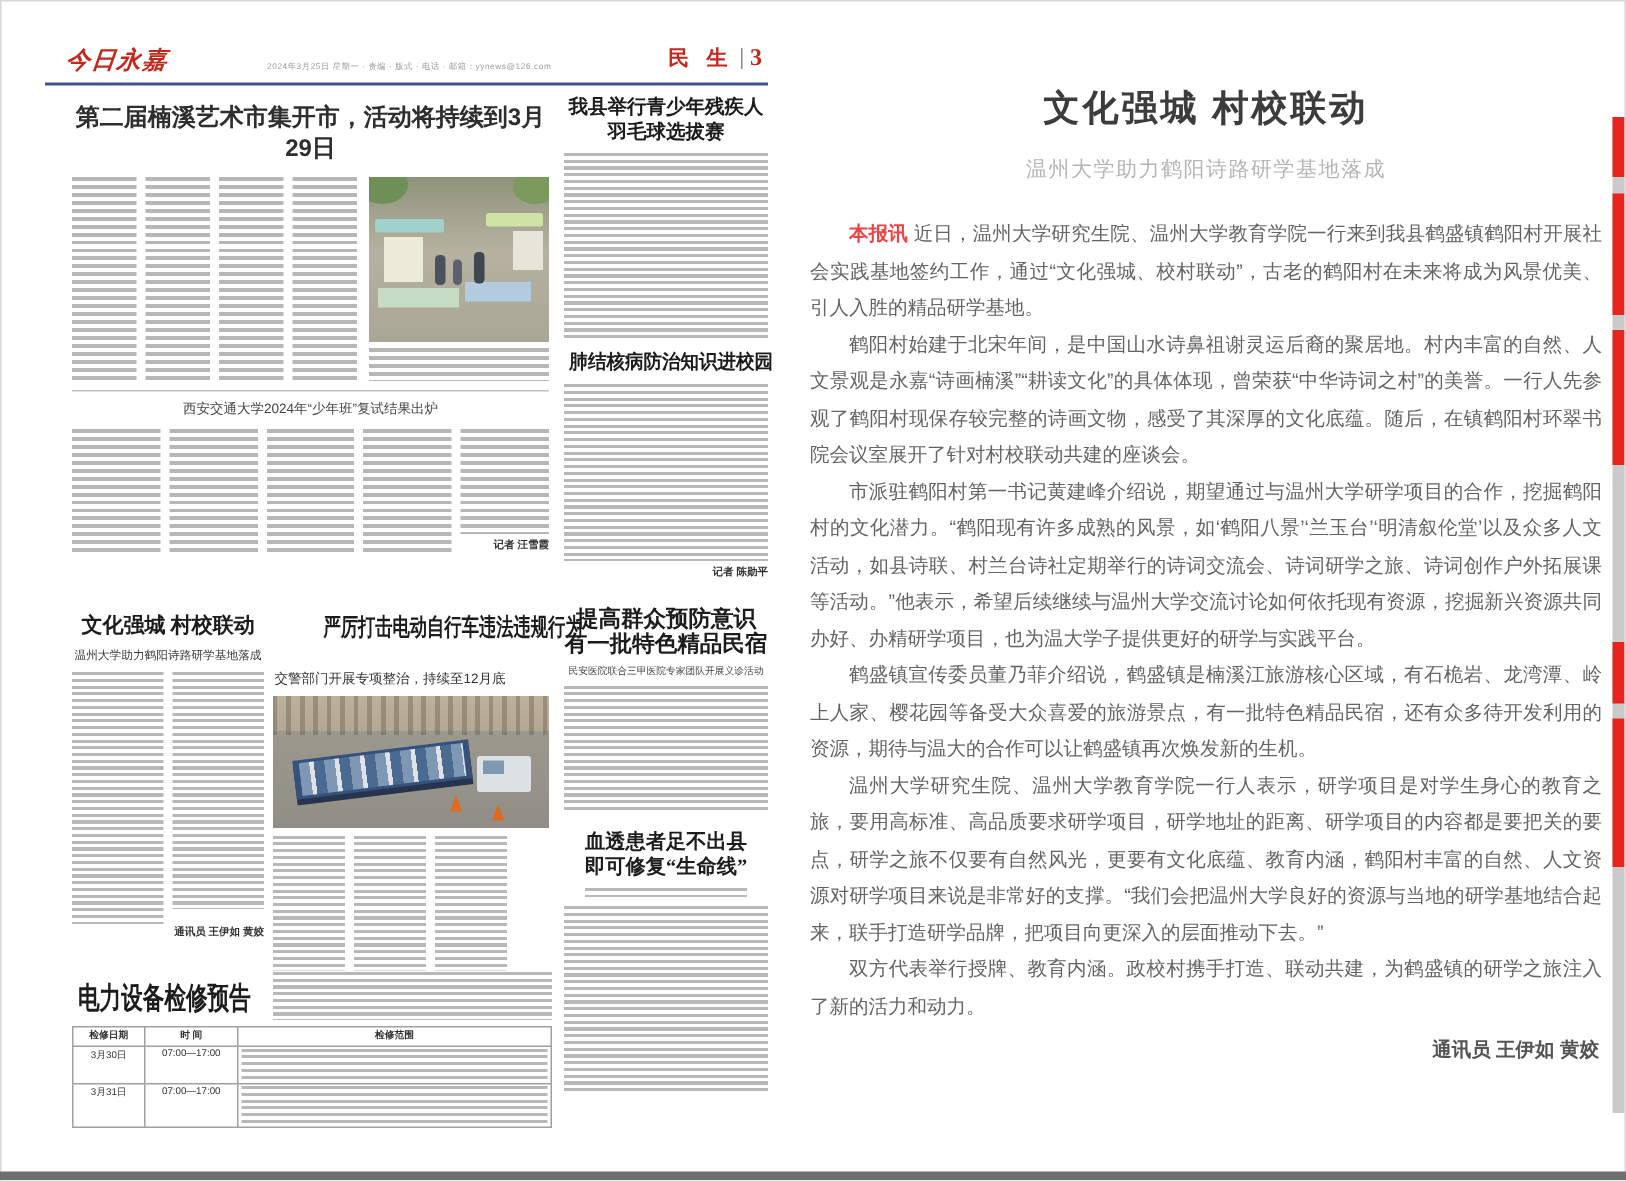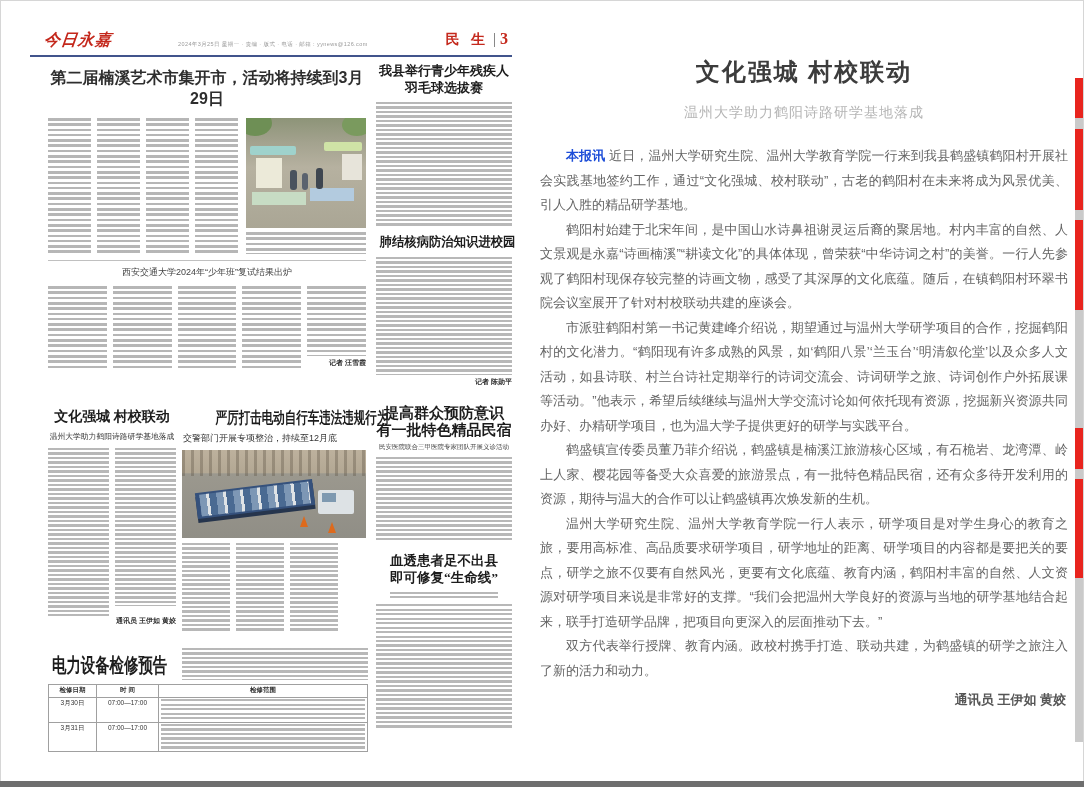--- a/index.html
+++ b/index.html
@@ -59,21 +59,21 @@
   .power-table th,.power-table td{border:1px solid #a0a0a0;font-size:6.5px;color:#333;padding:1px 2px;vertical-align:top;}
   .power-table th{font-weight:bold;text-align:center;height:10px;}
   .power-table td{text-align:center;}
 
   
   .reader{position:absolute;left:540px;top:56px;width:528px;color:#646464;}
   .reader h1{margin:0;font-size:24px;font-weight:bold;color:#3c3c3c;text-align:center;letter-spacing:2px;}
   .reader h2{margin:16px 0 0 0;font-size:14px;font-weight:normal;color:#b5b5b5;text-align:center;letter-spacing:1px;}
   .reader .body{margin-top:22px;font-size:13px;line-height:24.5px;text-align:justify;}
   .reader p{margin:0;text-indent:2em;}
-  .reader .lead{font-weight:bold;color:#1d4ed8;}
+  .reader .lead{font-weight:bold;color:#ef4444;}
   .reader .byline{margin-top:8px;text-align:right;font-weight:bold;color:#555;font-size:13px;padding-right:2px;}
 
   
   .scrollstrip{position:absolute;right:1px;top:0;width:8px;height:787px;}
   .scrolltrack{position:absolute;left:0;width:8px;}
   .marker{position:absolute;left:0;width:8px;}
 </style>
 </head>
 <body>
 
@@ -169,21 +169,21 @@
       <div class="center" style="margin-top:5px;font-size:7.8px;color:#3a3a3a;">温州大学助力鹤阳诗路研学基地落成</div>
       <div class="cols" style="margin-top:6px;height:168px;">
         <div class="noise-fine"></div>
         <div class="noise-fine" style="height:158px;"></div>
       </div>
       <div class="credit">通讯员 王伊如 黄姣</div>
     </div>
 
     <div class="abs" style="left:152px;top:384px;width:156px;">
       <div class="center"><span class="hl serif fit" style="font-size:16px;transform:scaleX(.72);">严厉打击电动自行车违法违规行为</span></div>
-      <div class="center" style="margin-top:3px;font-size:9px;color:#333;">交警部门开展专项整治，持续至12月底</div>
+      <div class="center" style="margin-top:17px;font-size:9px;color:#333;">交警部门开展专项整治，持续至12月底</div>
       <div class="photo photo-truck" style="margin-top:5px;width:184px;height:88px;">
         <div class="pt-windows"></div>
         <div class="pt-bed">
             <div class="pt-scooters"></div>
           </div>
         <div class="pt-cab">
             <div class="pt-cabwin"></div>
           </div>
         <div class="pt-cone" style="left:118px;top:66px;"></div>
         <div class="pt-cone" style="left:146px;top:72px;"></div>

